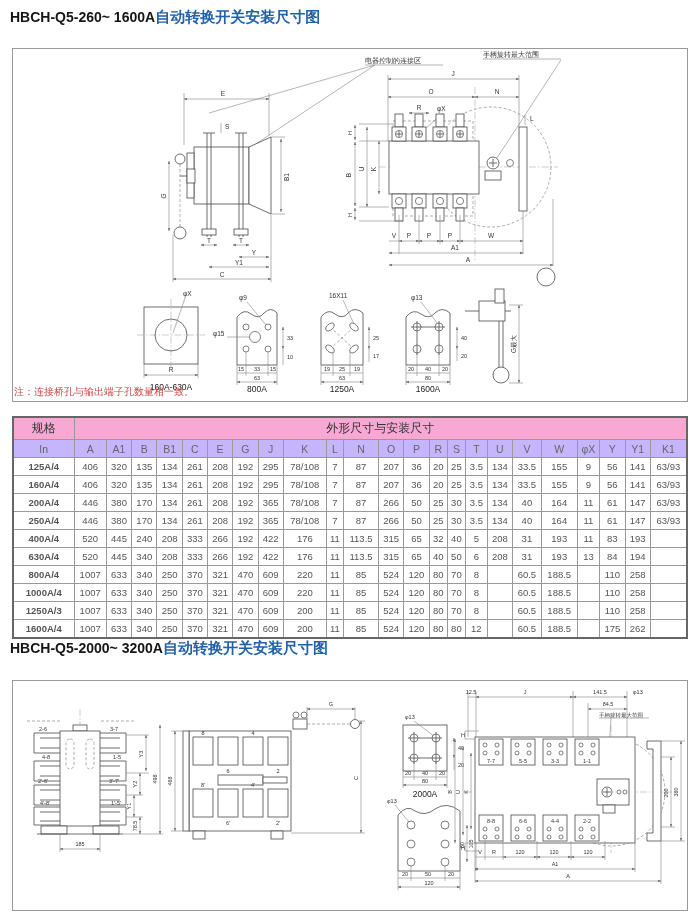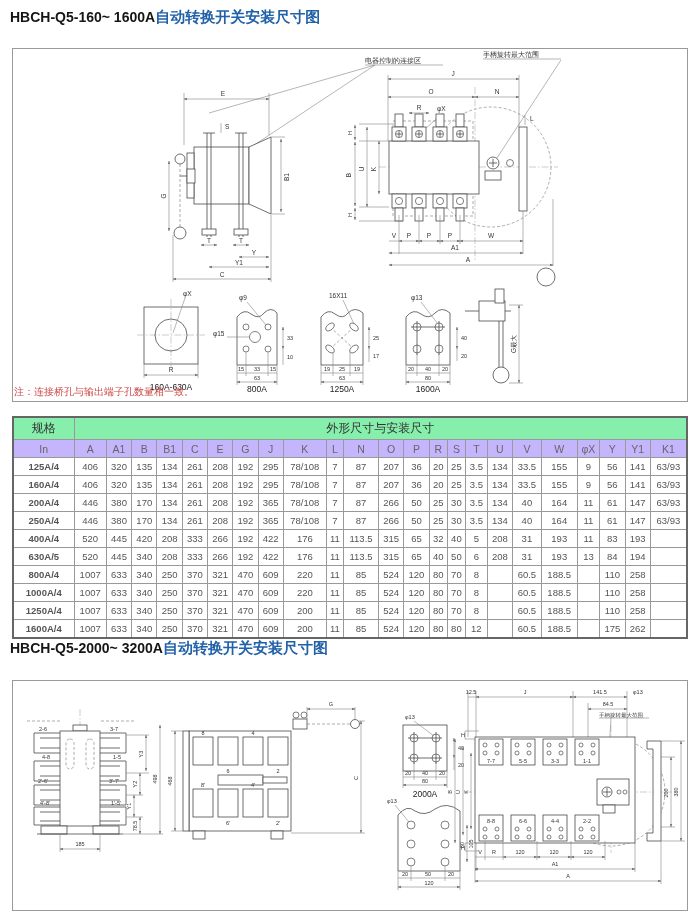--- a/index.html
+++ b/index.html
@@ -9,41 +9,41 @@
   .title .cn{color:#2161a8;font-size:15px;}
   #title1{top:8px;}
   #title2{top:639px;}
   .panel{position:absolute;left:12px;width:674px;border:1px solid #9a9a9a;background:#fff;}
   #panel1{top:48px;height:352px;}
   #panel2{top:680px;height:229px;text-decoration:underline;}
   #note{position:absolute;left:14px;top:385px;font-size:10px;color:#cc4a48;}
   #dims-table{position:absolute;left:12px;top:416px;width:676px;border-collapse:collapse;
       text-align:center;font-size:9.5px;color:#555;border:2px solid #666;table-layout:auto;}
   #dims-table th,#dims-table td{border:1px solid #999;padding:0 1px;height:17px;font-weight:normal;}
-  #dims-table thead tr.g th{font-size:12px;color:#333;height:21px;background:#86efac;}
+  #dims-table thead tr.g th{font-size:12px;color:#333;height:21px;background:#f9a8d4;}
   #dims-table thead tr.c th{font-size:10.5px;color:#666;background:#c4b5fd;}
   #dims-table td.spec{min-width:42px;color:#555;font-weight:bold;}
   svg{position:absolute;left:0;top:0;}
   svg text{font-family:"Liberation Sans",sans-serif;font-size:6.5px;fill:#333;}
   svg text.tm{text-anchor:middle;}
   svg text.c7{font-size:7px;}
   svg text.c5{font-size:5.5px;}
   svg text.cap{font-size:8.5px;fill:#222;text-anchor:middle;}
   .ln{stroke:#4a4a4a;stroke-width:.8;fill:none;}
   .lnf{stroke:#4a4a4a;stroke-width:.8;fill:#fff;}
   .dim{stroke:#858585;stroke-width:.6;fill:none;}
   .ar{marker-start:url(#m1);marker-end:url(#m1);}
   .dsh{stroke:#777;stroke-width:.6;fill:none;stroke-dasharray:3 2;}
   .cl{stroke:#999;stroke-width:.5;fill:none;stroke-dasharray:7 2 1.5 2;}
   .scr{stroke:#4a4a4a;stroke-width:.7;fill:#fff;}
 </style>
 </head>
 <body>
 
-<div class="title" id="title1"><span>HBCH-Q5-160~ 1600A</span><span class="cn">自动转换开关安装尺寸图</span></div>
+<div class="title" id="title1"><span>HBCH-Q5-260~ 1600A</span><span class="cn">自动转换开关安装尺寸图</span></div>
 
 <div class="panel" id="panel1">
 <svg width="674" height="352" viewBox="0 0 674 352">
   <defs>
     <marker id="m1" viewBox="0 0 10 10" refX="9" refY="5" markerWidth="6" markerHeight="6" orient="auto-start-reverse">
       <path d="M0,1.5 L10,5 L0,8.5 z" fill="#777"></path>
     </marker>
   </defs>
 
   <g>
@@ -431,21 +431,21 @@
         <td>164</td>
         <td>11</td>
         <td>61</td>
         <td>147</td>
         <td>63/93</td>
       </tr>
       <tr>
         <td class="spec">400A/4</td>
         <td>520</td>
         <td>445</td>
-        <td>420</td>
+        <td>240</td>
         <td>208</td>
         <td>333</td>
         <td>266</td>
         <td>192</td>
         <td>422</td>
         <td>176</td>
         <td>11</td>
         <td>113.5</td>
         <td>315</td>
         <td>65</td>
@@ -454,21 +454,21 @@
         <td>5</td>
         <td>208</td>
         <td>31</td>
         <td>193</td>
         <td>11</td>
         <td>83</td>
         <td>193</td>
         <td></td>
       </tr>
       <tr>
-        <td class="spec">630A/5</td>
+        <td class="spec">630A/4</td>
         <td>520</td>
         <td>445</td>
         <td>340</td>
         <td>208</td>
         <td>333</td>
         <td>266</td>
         <td>192</td>
         <td>422</td>
         <td>176</td>
         <td>11</td>
@@ -532,21 +532,21 @@
         <td>8</td>
         <td></td>
         <td>60.5</td>
         <td>188.5</td>
         <td></td>
         <td>110</td>
         <td>258</td>
         <td></td>
       </tr>
       <tr>
-        <td class="spec">1250A/4</td>
+        <td class="spec">1250A/3</td>
         <td>1007</td>
         <td>633</td>
         <td>340</td>
         <td>250</td>
         <td>370</td>
         <td>321</td>
         <td>470</td>
         <td>609</td>
         <td>200</td>
         <td>11</td>

